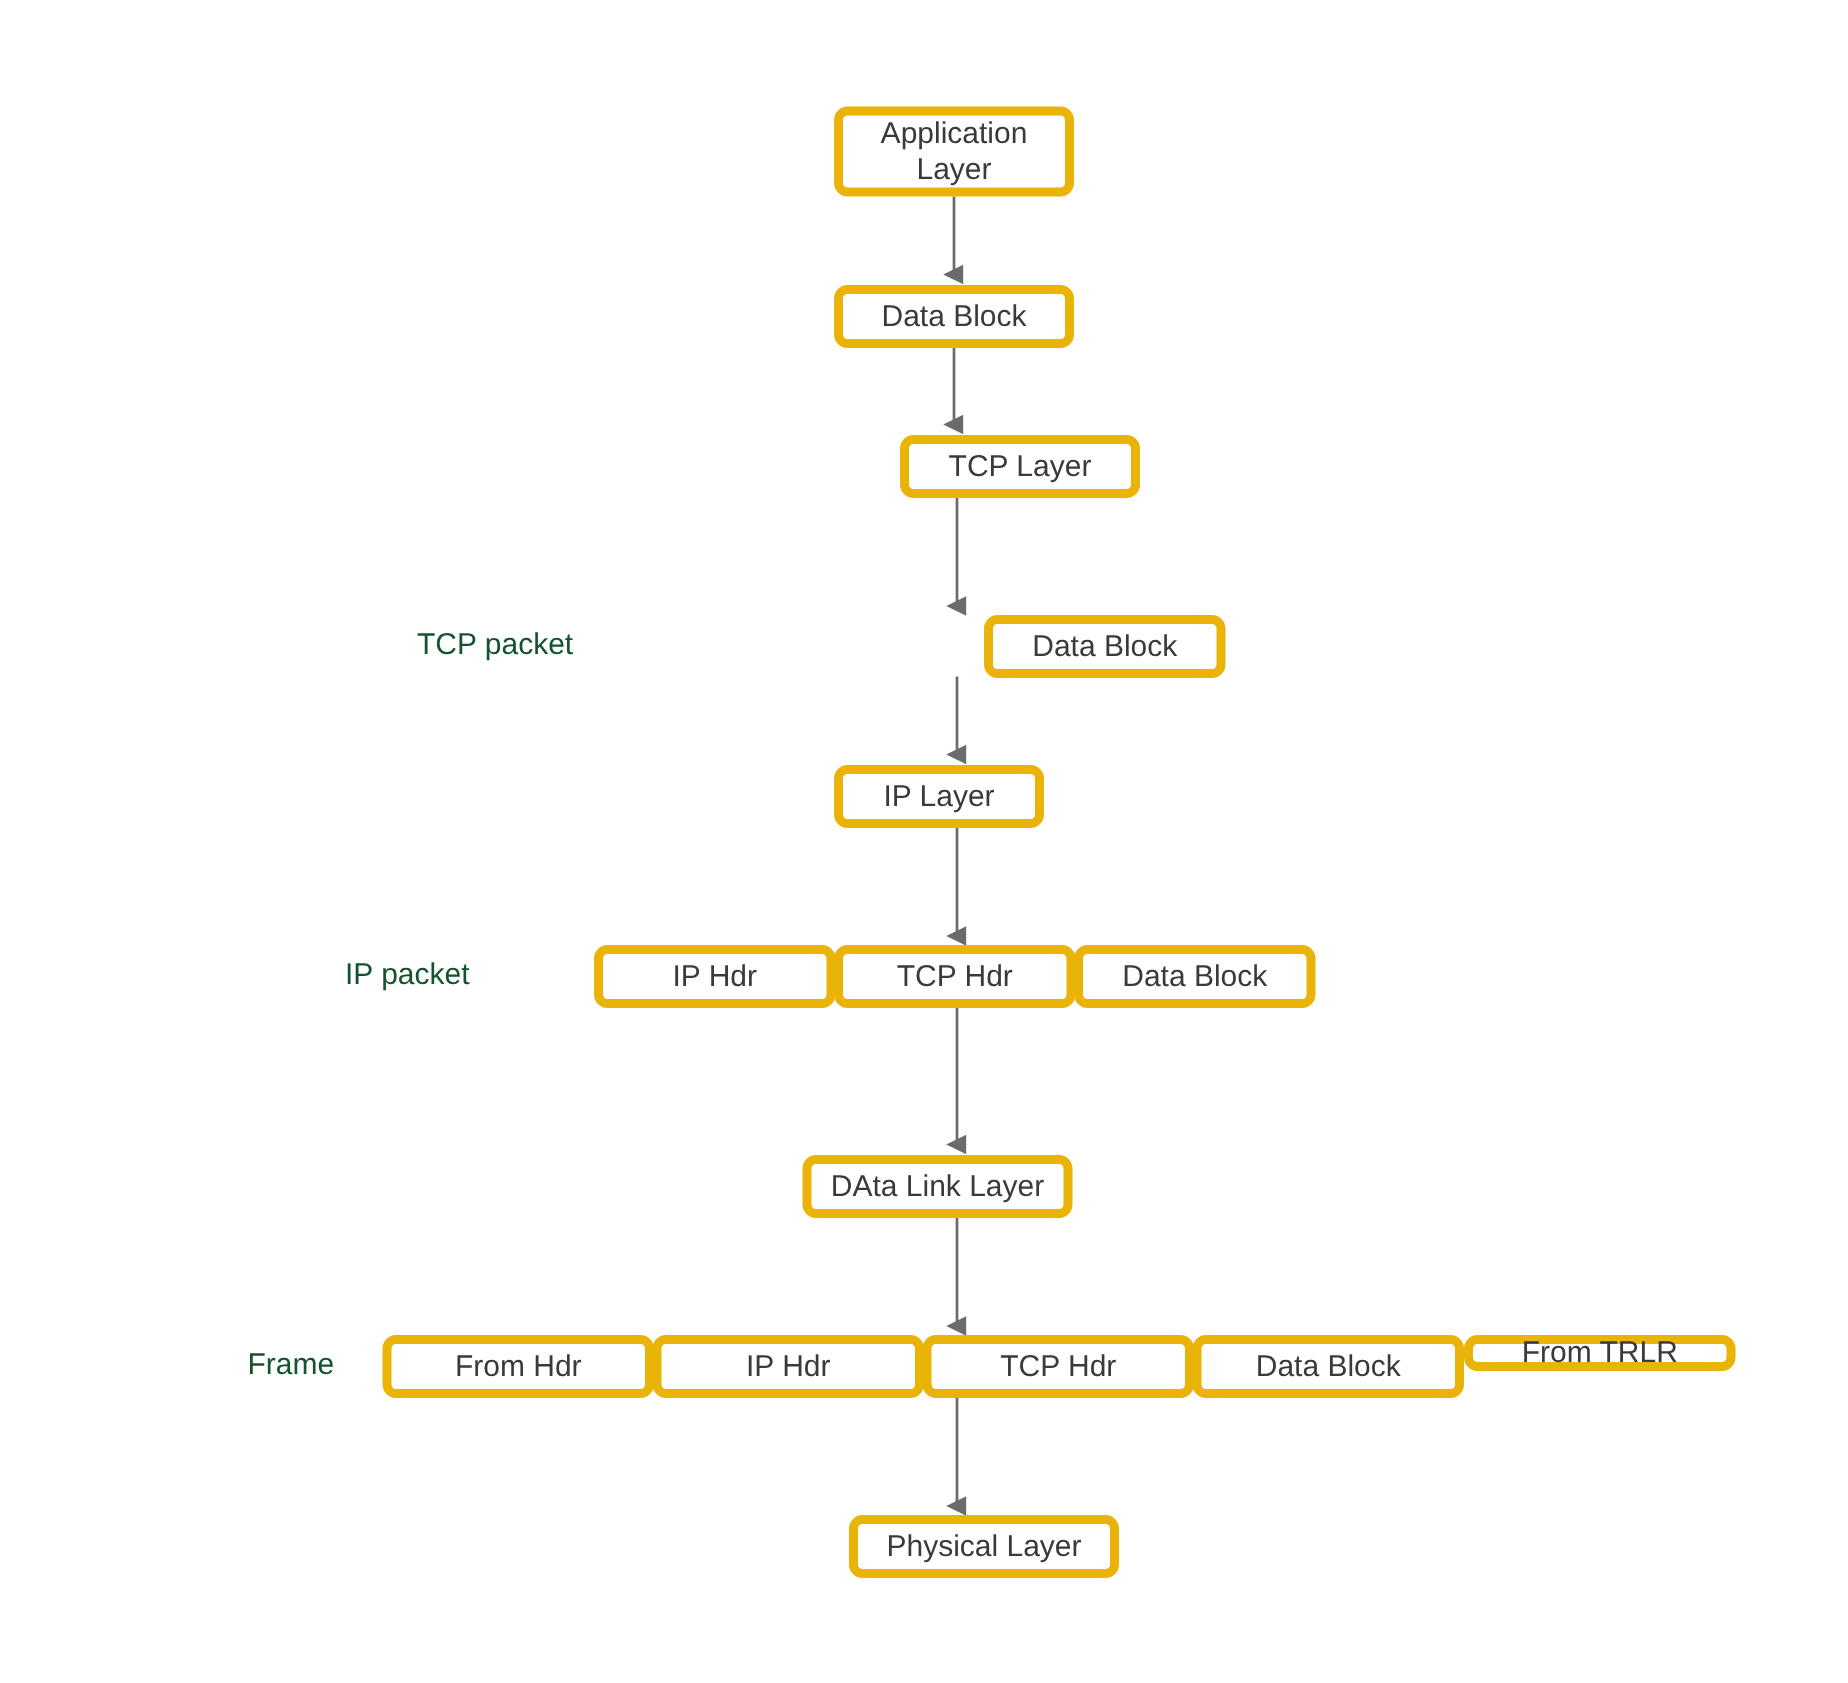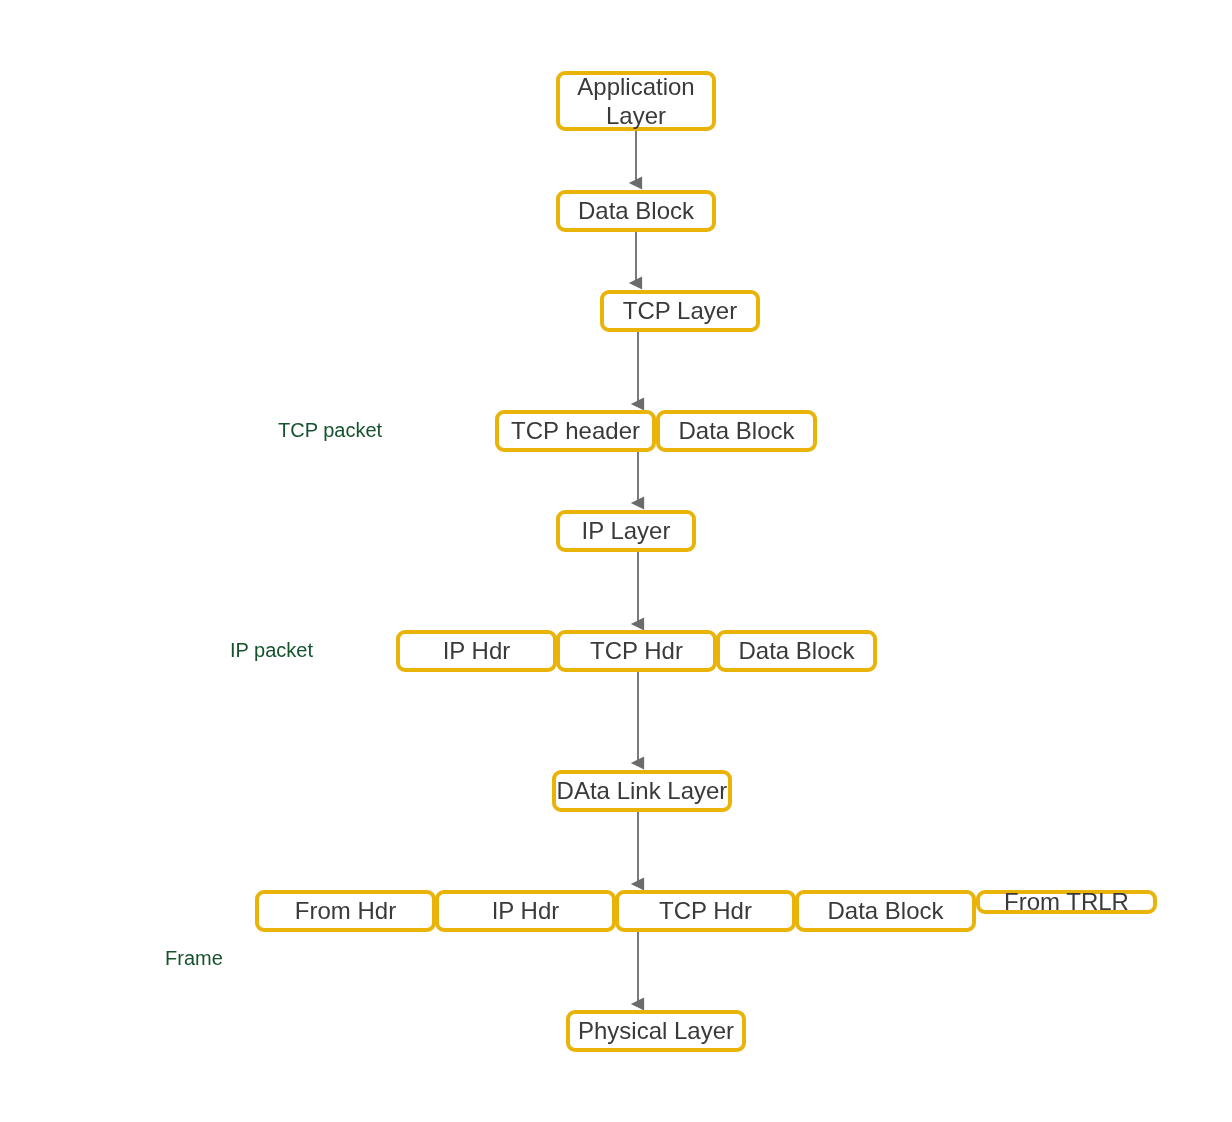--- a/index.html
+++ b/index.html
@@ -24,27 +24,27 @@
     left: 0;
     top: 0;
     width: 1232px;
     height: 1122px;
     pointer-events: none;
   }
   .node {
     position: absolute;
     box-sizing: border-box;
     background: #ffffff;
-    border: 4px solid #eab308;
+    border: 6px solid #eab308;
     border-radius: 9px;
     display: flex;
     align-items: center;
     justify-content: center;
     text-align: center;
-    font-size: 24px;
+    font-size: 20px;
     line-height: 1.22;
     color: #3a3a3a;
     white-space: pre-line;
     z-index: 5;
   }
   .row-label {
     position: absolute;
     font-size: 20px;
     color: #14532d;
     white-space: nowrap;
@@ -81,33 +81,32 @@
   </svg>
 
   <div class="node" style="left:556px; top:71px; width:160px; height:60px;">Application
 Layer</div>
 
   <div class="node" style="left:556px; top:190px; width:160px; height:42px;">Data Block</div>
 
   <div class="node" style="left:556px; top:290px; width:160px; height:42px;margin-left:44px;">TCP Layer</div>
 
   <div class="row-label" style="left:278px; top:419px;">TCP packet</div>
-  <div class="node" style="left:495px; top:410px; width:161px; height:42px;">TCP header</div>
   <div class="node" style="left:656px; top:410px; width:161px; height:42px;">Data Block</div>
 
   <div class="node" style="left:556px; top:510px; width:140px; height:42px;">IP Layer</div>
 
   <div class="row-label" style="left:230px; top:639px;">IP packet</div>
   <div class="node" style="left:396px; top:630px; width:161px; height:42px;">IP Hdr</div>
   <div class="node" style="left:556px; top:630px; width:161px; height:42px;">TCP Hdr</div>
   <div class="node" style="left:716px; top:630px; width:161px; height:42px;">Data Block</div>
 
-  <div class="node" style="left:552px; top:770px; width:180px; height:42px;">DAta Link Layer</div>
+  <div class="node" style="left:535px; top:770px; width:180px; height:42px;">DAta Link Layer</div>
 
-  <div class="row-label" style="left:165px; top:899px;margin-top:48px;">Frame</div>
+  <div class="row-label" style="left:165px; top:899px;">Frame</div>
   <div class="node" style="left:255px; top:890px; width:181px; height:42px;">From Hdr</div>
   <div class="node" style="left:435px; top:890px; width:181px; height:42px;">IP Hdr</div>
   <div class="node" style="left:615px; top:890px; width:181px; height:42px;">TCP Hdr</div>
   <div class="node" style="left:795px; top:890px; width:181px; height:42px;">Data Block</div>
   <div class="node" style="left:976px; top:890px; width:181px; height:24px;">From TRLR</div>
 
   <div class="node" style="left:566px; top:1010px; width:180px; height:42px;">Physical Layer</div>
 
 </div>
 

